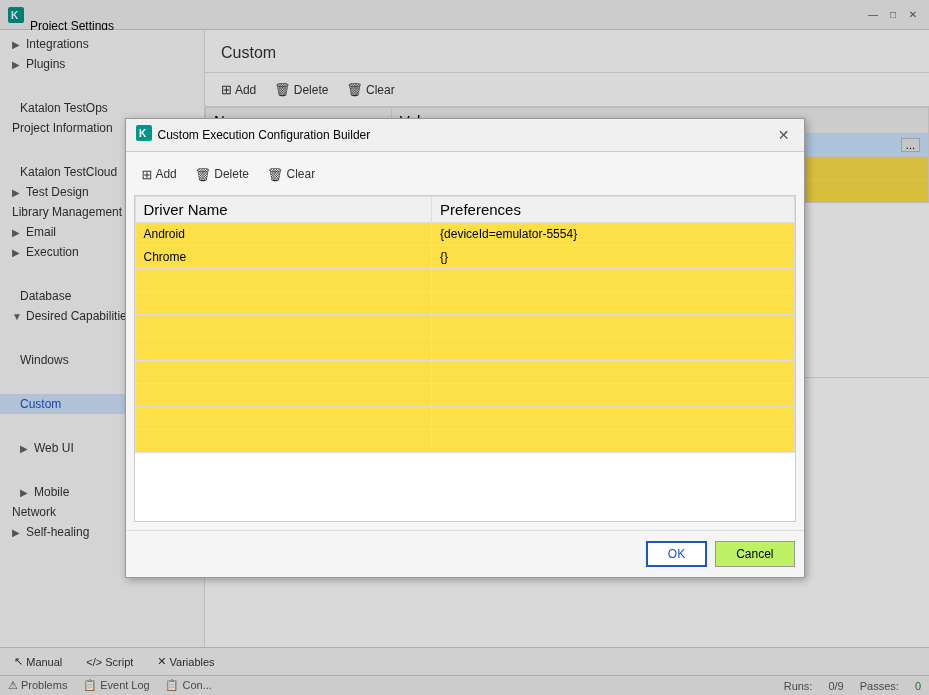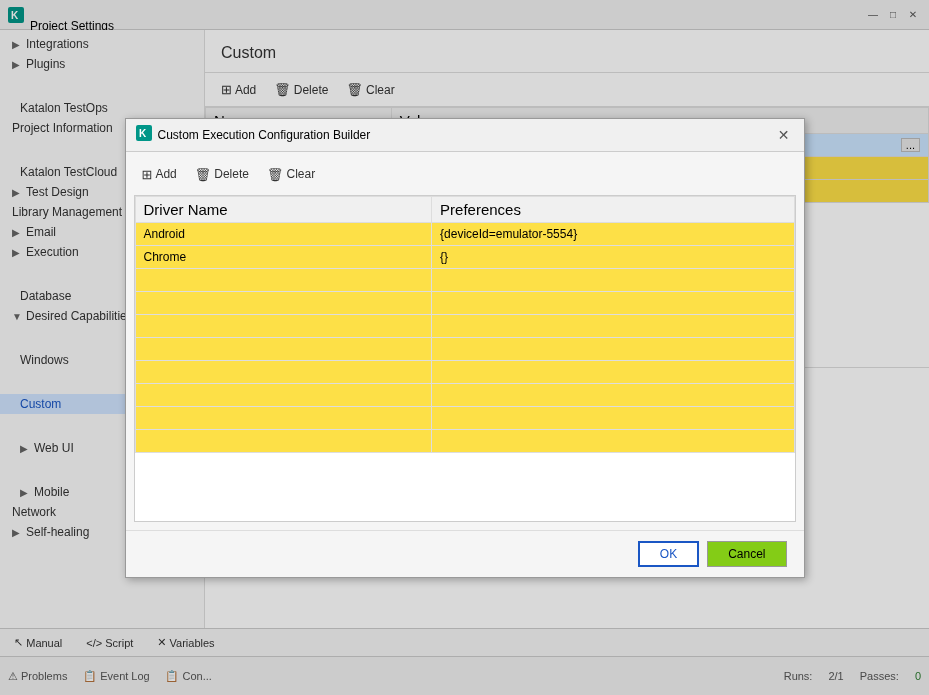--- a/index.html
+++ b/index.html
@@ -189,21 +189,21 @@
       gap: 3px;
       padding: 2px 6px;
       cursor: pointer;
       font-size: 11px;
       color: #333;
     }
 
     .status-bar {
       background: #f0f0f0;
       border-top: 1px solid #ccc;
-      height: 39px;
+      height: 20px;
       display: flex;
       align-items: center;
       padding: 0 8px;
       gap: 16px;
       font-size: 11px;
       color: #555;
       flex-shrink: 0;
     }
     .status-passes { color: #2e7d32; }
 
@@ -267,28 +267,28 @@
     .modal-table-container {
       flex: 1;
       border: 1px solid #ccc;
       background: white;
       overflow: auto;
     }
     .modal-footer {
       display: flex;
       justify-content: flex-end;
       gap: 8px;
-      padding: 10px 17px;
+      padding: 10px 9px;
       background: #f5f5f5;
       border-top: 1px solid #ddd;
     }
     .modal-btn {
       padding: 4px 20px;
       border: 1px solid #999;
-      background: #84cc16;
+      background: #bef264;
       cursor: pointer;
       font-size: 12px;
     }
     .modal-btn.primary {
       background: white;
       border: 2px solid #1a56c4;
       color: #1a56c4;
     }
 
     
@@ -465,21 +465,21 @@
     <div>
       <span>📋</span>
       <span>Event Log</span>
     </div>
     <div>
       <span>📋</span>
       <span>Con...</span>
     </div>
     <div style="flex:1;"></div>
     <span>Runs:</span>
-    <span>2/1</span>
+    <span>0/9</span>
     <span>Passes:</span>
     <span class="status-passes">0</span>
   </div>
 </div>
 
 <div class="modal-overlay">
   <div class="modal">
 
     <div class="modal-titlebar">
       <div>

